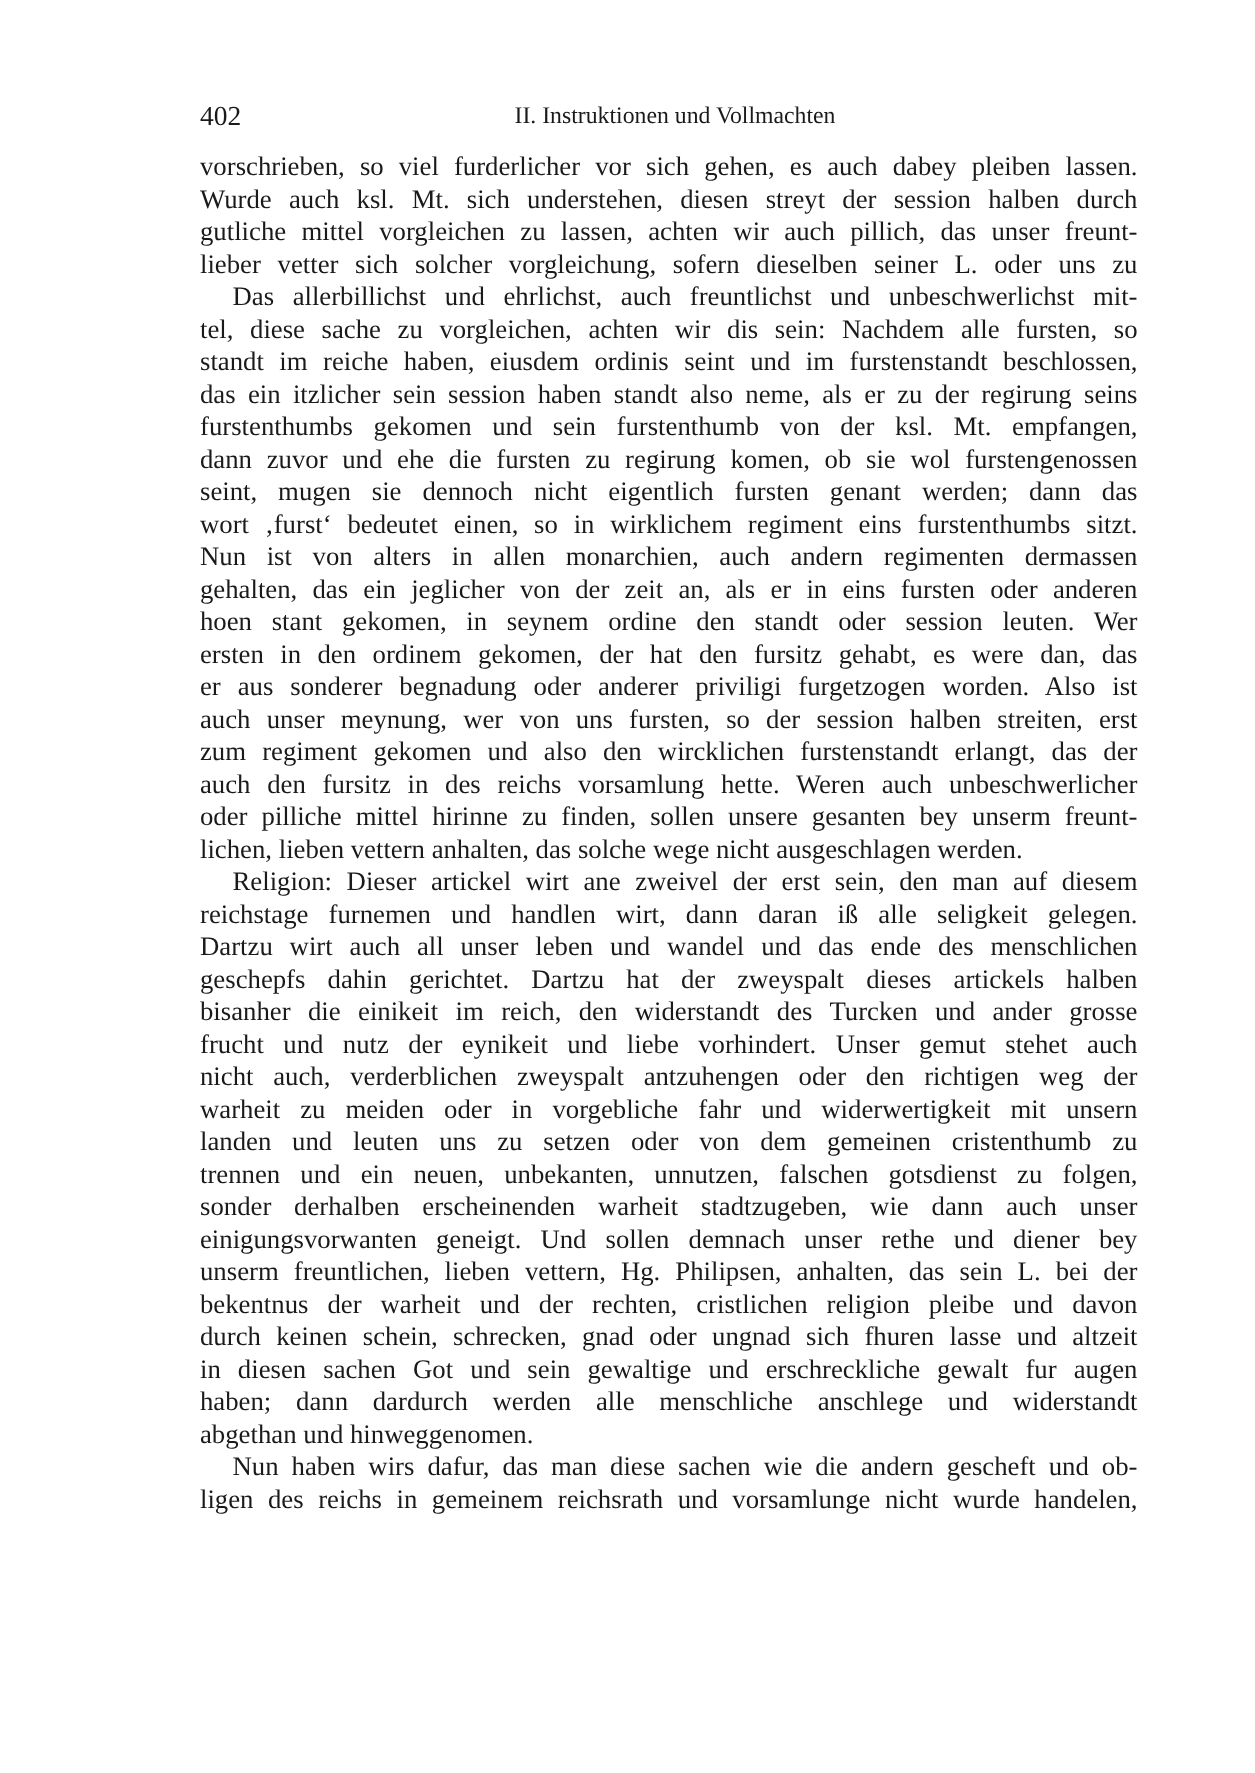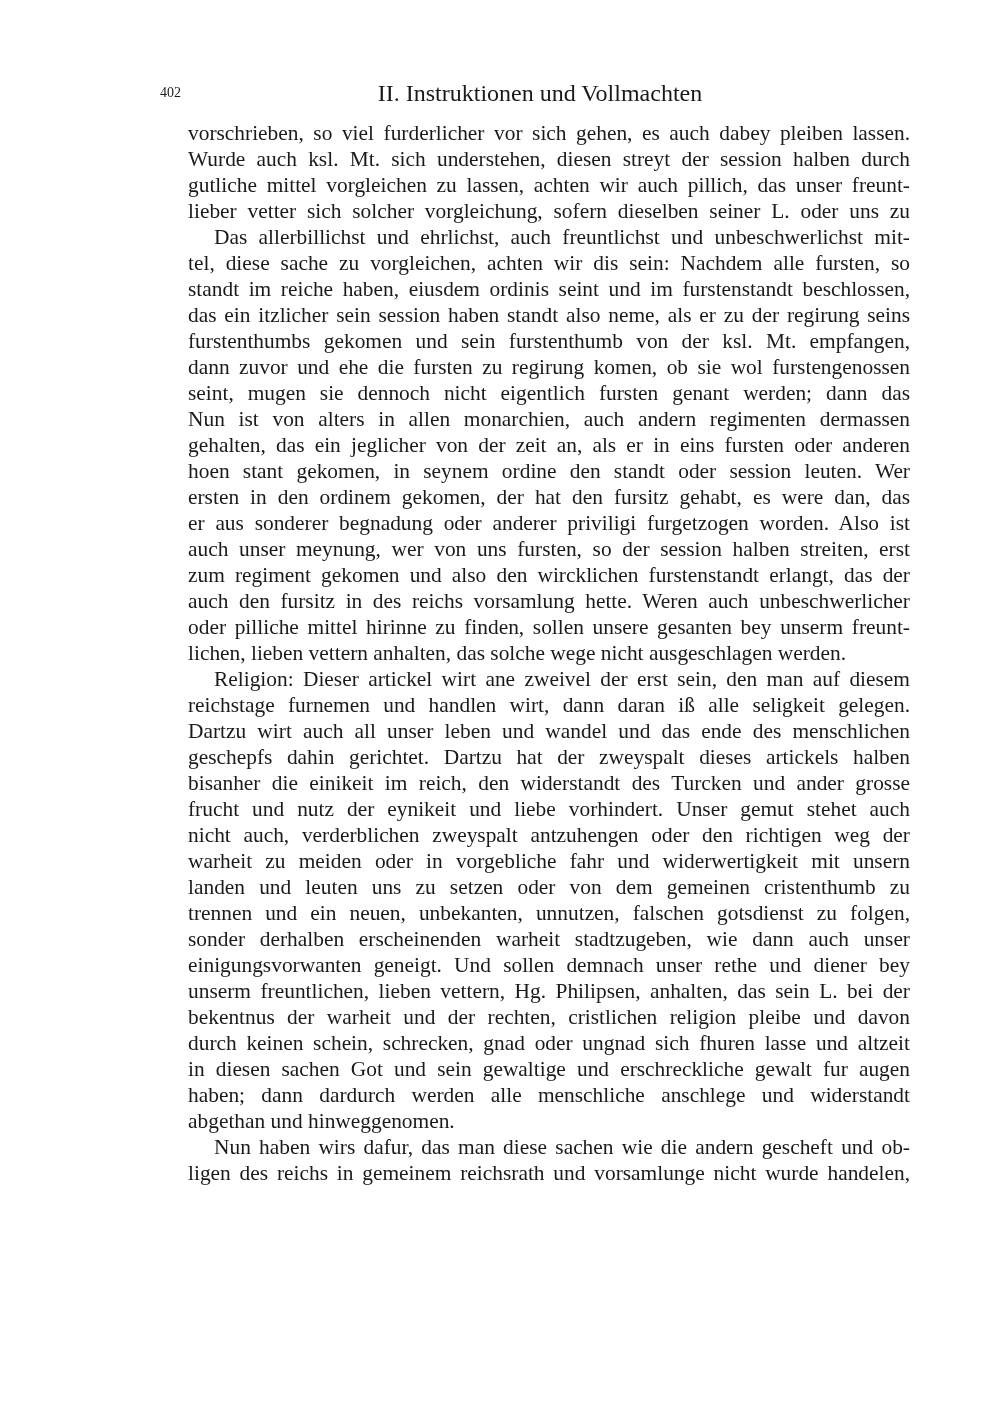--- a/index.html
+++ b/index.html
@@ -19,30 +19,30 @@
     position: absolute;
     top: 78px;
     left: 160px;
     width: 750px;
     height: 30px;
   }
   .page-number {
     position: absolute;
     left: 0;
     top: 0;
-    font-size: 14px;
+    font-size: 22px;
     line-height: 30px;
   }
   .running-head {
     position: absolute;
     left: 0;
     right: 0;
     top: 0;
     text-align: center;
-    font-size: 24px;
+    font-size: 19px;
     line-height: 30px;
     padding-left: 10px;
   }
   .body-text {
     position: absolute;
     top: 120px;
     left: 160px;
     width: 750px;
     font-size: 21.4px;
     line-height: 26px;
@@ -51,21 +51,20 @@
   }
   .para {
     margin: 0;
   }
   .line {
     display: block;
     text-align: justify;
     text-align-last: justify;
     white-space: nowrap;
     overflow: visible;
-    margin-left: 28px;
   }
   .line.last {
     text-align-last: left;
   }
   .indent {
     padding-left: 26px;
   }
 </style>
 </head>
 <body>
@@ -83,20 +82,21 @@
       <span class="line">lieber vetter sich solcher vorgleichung, sofern dieselben seiner L. oder uns zu</span>
     </div>
     <div class="para">
       <span class="line indent">Das allerbillichst und ehrlichst, auch freuntlichst und unbeschwerlichst mit-</span>
       <span class="line">tel, diese sache zu vorgleichen, achten wir dis sein: Nachdem alle fursten, so</span>
       <span class="line">standt im reiche haben, eiusdem ordinis seint und im furstenstandt beschlossen,</span>
       <span class="line">das ein itzlicher sein session haben standt also neme, als er zu der regirung seins</span>
       <span class="line">furstenthumbs gekomen und sein furstenthumb von der ksl. Mt. empfangen,</span>
       <span class="line">dann zuvor und ehe die fursten zu regirung komen, ob sie wol furstengenossen</span>
       <span class="line">seint, mugen sie dennoch nicht eigentlich fursten genant werden; dann das</span>
+      <span class="line">wort ‚furst‘ bedeutet einen, so in wirklichem regiment eins furstenthumbs sitzt.</span>
       <span class="line">Nun ist von alters in allen monarchien, auch andern regimenten dermassen</span>
       <span class="line">gehalten, das ein jeglicher von der zeit an, als er in eins fursten oder anderen</span>
       <span class="line">hoen stant gekomen, in seynem ordine den standt oder session leuten. Wer</span>
       <span class="line">ersten in den ordinem gekomen, der hat den fursitz gehabt, es were dan, das</span>
       <span class="line">er aus sonderer begnadung oder anderer priviligi furgetzogen worden. Also ist</span>
       <span class="line">auch unser meynung, wer von uns fursten, so der session halben streiten, erst</span>
       <span class="line">zum regiment gekomen und also den wircklichen furstenstandt erlangt, das der</span>
       <span class="line">auch den fursitz in des reichs vorsamlung hette. Weren auch unbeschwerlicher</span>
       <span class="line">oder pilliche mittel hirinne zu finden, sollen unsere gesanten bey unserm freunt-</span>
       <span class="line last">lichen, lieben vettern anhalten, das solche wege nicht ausgeschlagen werden.</span>

